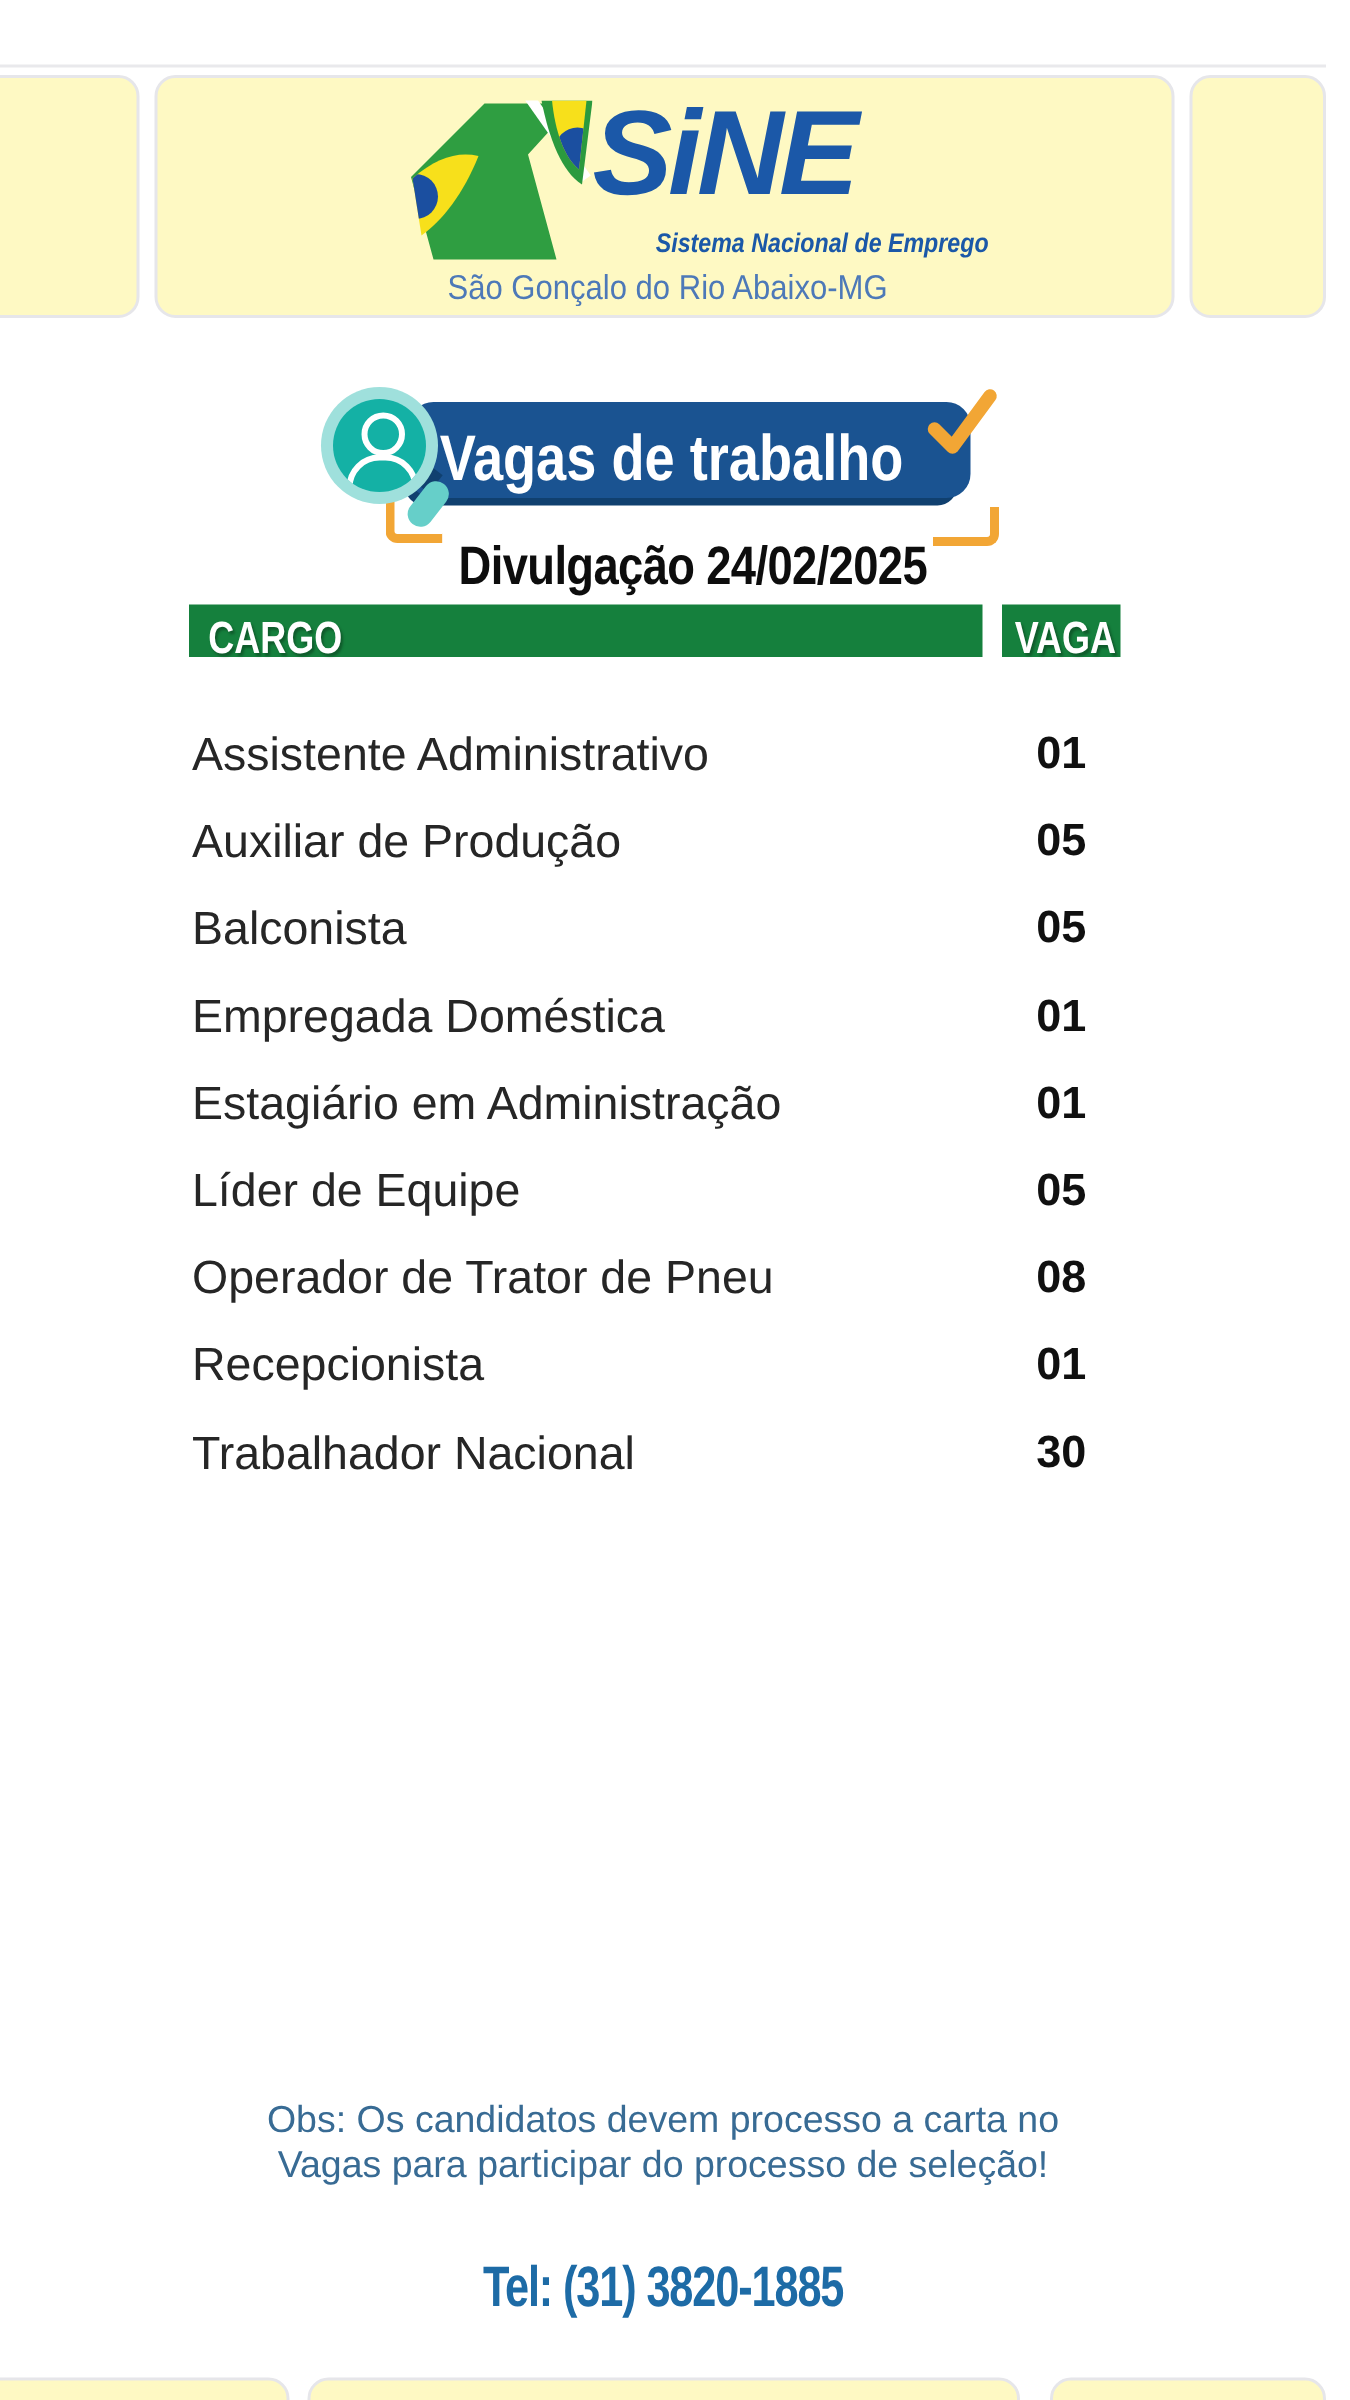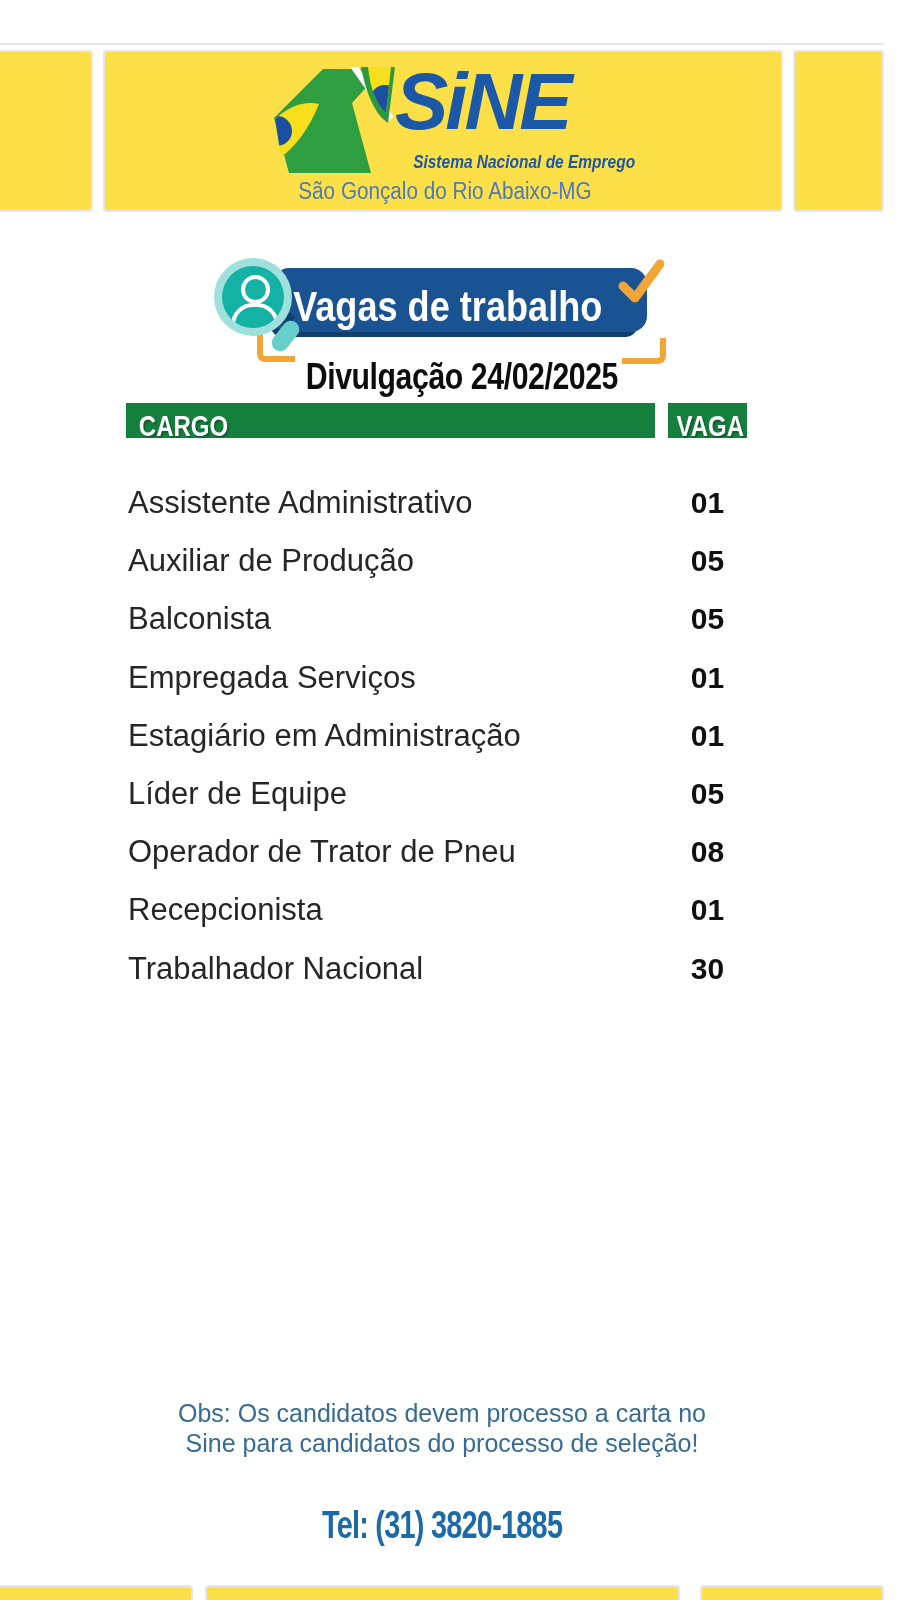--- a/index.html
+++ b/index.html
@@ -4,32 +4,32 @@
 <style>
   html,body{margin:0;padding:0;background:#ffffff;}
   .screen{
     position:relative;width:900px;height:1600px;background:#ffffff;
     overflow:hidden;font-family:"Liberation Sans",sans-serif;
   }
   
   .app-topbar{position:absolute;left:0;top:0;width:884px;height:43px;background:#fff;}
   .top-divider{position:absolute;left:0;top:43px;width:884px;height:2px;background:#e9e9ec;}
   
-  .card{position:absolute;background:#fde047;border:2px solid #e6e6ea;border-radius:4px;box-sizing:border-box;}
+  .card{position:absolute;background:#fef9c3;border:2px solid #e6e6ea;border-radius:14px;box-sizing:border-box;}
   .card-tl{left:-40px;top:50px;width:133px;height:162px;}
   .card-main{left:103px;top:50px;width:680px;height:162px;}
   .card-tr{left:793px;top:50px;width:91px;height:162px;}
   .card-b1{left:-20px;top:1585px;width:213px;height:40px;}
   .card-b2{left:205px;top:1585px;width:475px;height:40px;}
   .card-b3{left:700px;top:1585px;width:184px;height:40px;}
   
   .sine-mark{position:absolute;left:168px;top:15px;width:122px;height:108px;}
   .sine-word{position:absolute;left:290px;top:10px;font-size:80px;line-height:80px;font-weight:bold;
     font-style:italic;color:#1b58a8;letter-spacing:-3px;white-space:nowrap;}
-  .sine-sub{position:absolute;left:272px;top:100px;width:228px;text-align:right;font-size:18px;
+  .sine-sub{position:absolute;left:296px;top:100px;width:228px;text-align:right;font-size:18px;
     font-weight:bold;font-style:italic;color:#1b58a8;}
   .sine-sub span{display:inline-block;transform:scaleX(0.86);transform-origin:right center;white-space:nowrap;}
   .sine-city{position:absolute;left:0;top:126px;width:680px;text-align:center;font-size:23px;color:#4d79b8;}
   .sine-city span{display:inline-block;transform:scaleX(0.9);white-space:nowrap;}
   
   .banner-rect{position:absolute;left:273px;top:268px;width:374px;height:64px;background:#1a5391;
     border-radius:16px;z-index:2;box-shadow:-6px 8px 0 -3px #10406f;}
   .banner-rect .t{display:inline-block;font-size:43px;font-weight:bold;color:#ffffff;line-height:76px;
     padding-left:24px;transform:scaleX(0.84);transform-origin:left center;white-space:nowrap;}
   .icon-ring{position:absolute;left:214px;top:258px;width:78px;height:78px;border-radius:50%;
@@ -150,21 +150,21 @@
     </div>
     <div class="vrow">
       <span class="name">Auxiliar de Produção</span>
       <span class="val">05</span>
     </div>
     <div class="vrow">
       <span class="name">Balconista</span>
       <span class="val">05</span>
     </div>
     <div class="vrow">
-      <span class="name">Empregada Serviços</span>
+      <span class="name">Empregada Doméstica</span>
       <span class="val">01</span>
     </div>
     <div class="vrow">
       <span class="name">Estagiário em Administração</span>
       <span class="val">01</span>
     </div>
     <div class="vrow">
       <span class="name">Líder de Equipe</span>
       <span class="val">05</span>
     </div>
@@ -177,21 +177,21 @@
       <span class="val">01</span>
     </div>
     <div class="vrow">
       <span class="name">Trabalhador Nacional</span>
       <span class="val">30</span>
     </div>
   </div>
 
   <div class="note">
     <div>Obs: Os candidatos devem processo a carta no</div>
-    <div>Sine para candidatos do processo de seleção!</div>
+    <div>Vagas para participar do processo de seleção!</div>
   </div>
   <div class="tel">
     <span>Tel: (31) 3820-1885</span>
   </div>
 
   <div class="card card-b1"></div>
   <div class="card card-b2"></div>
   <div class="card card-b3"></div>
 
 </div>

